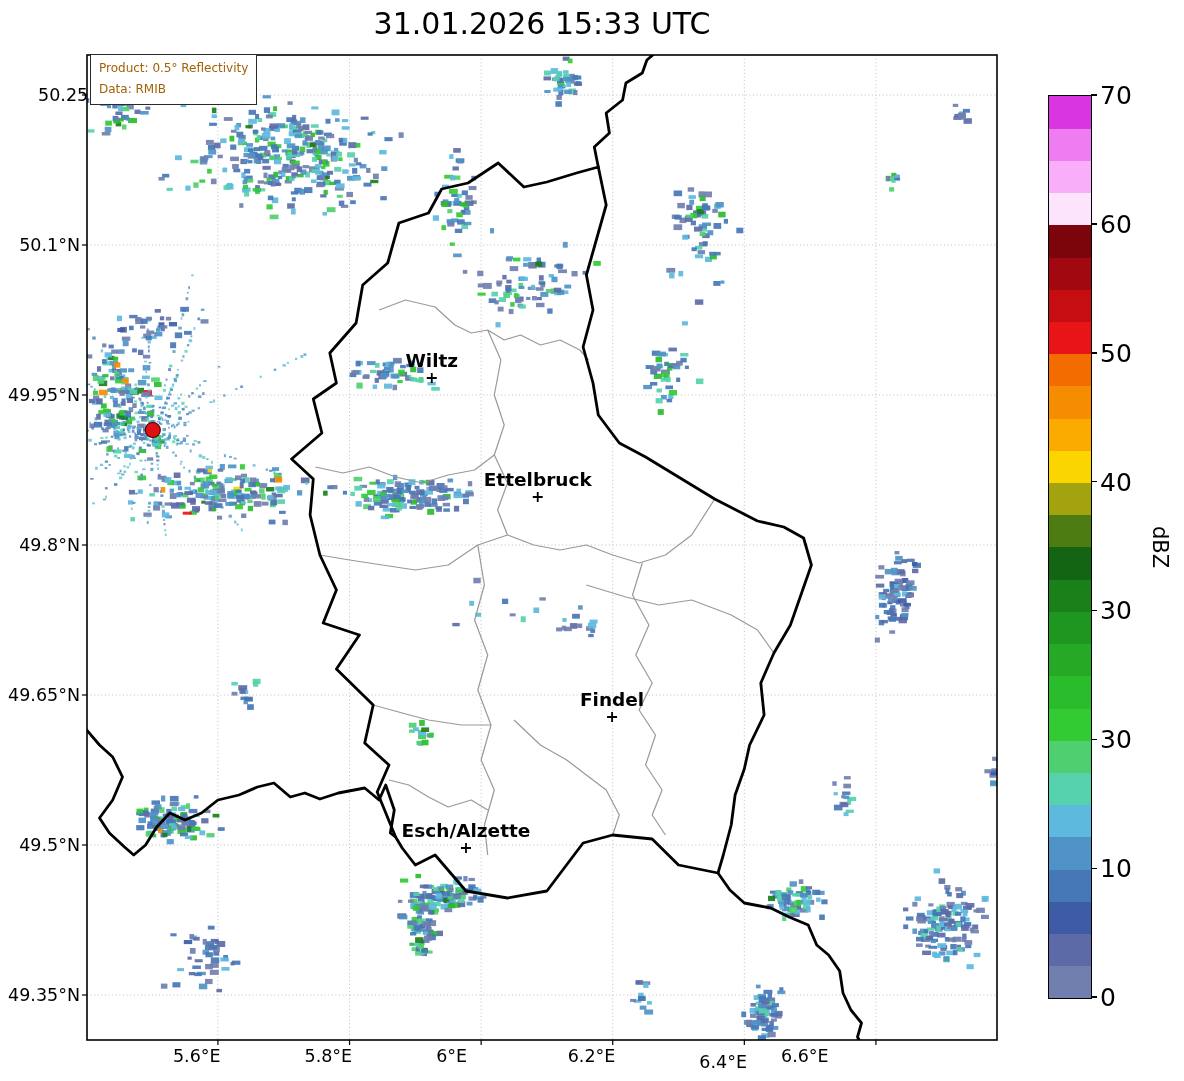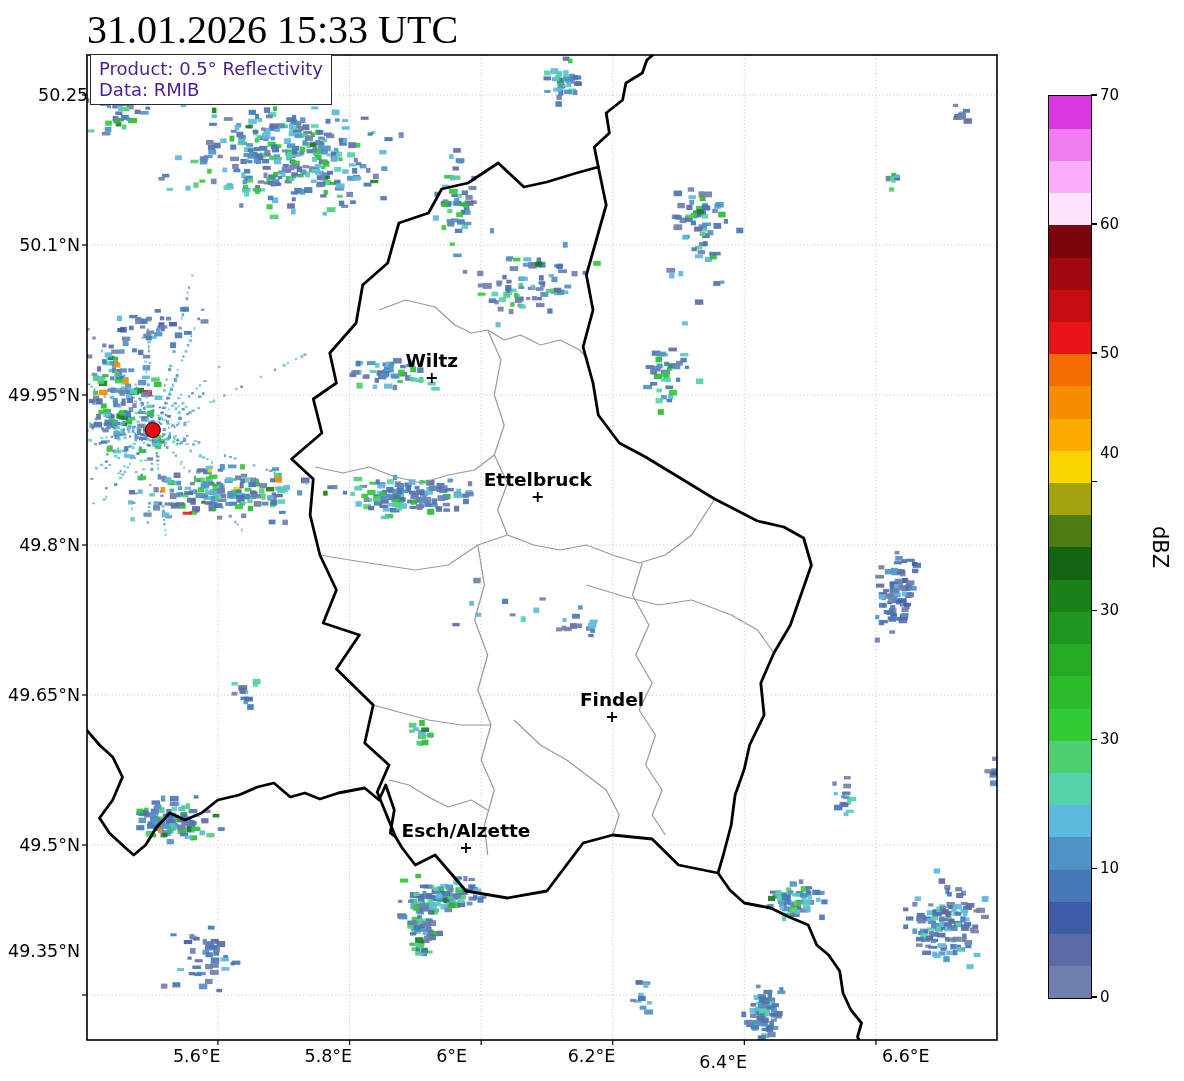--- a/index.html
+++ b/index.html
@@ -1,25 +1,25 @@
 <!DOCTYPE html>
 <html><head>
 <meta charset="utf-8">
 <style>
   html,body{margin:0;padding:0;background:#ffffff;}
   #app{position:relative;width:1184px;height:1081px;background:#ffffff;overflow:hidden;
        font-family:"DejaVu Sans","Liberation Sans",sans-serif;}
-  #title{position:absolute;left:87px;top:6px;width:910px;text-align:left;
-         font-size:40px;color:#000;font-family:Liberation Serif, serif;}
+  #title{position:absolute;left:87px;top:6px;width:910px;text-align:center;
+         font-size:30px;color:#000;}
   #map{position:absolute;left:0;top:0;}
   #annotation{position:absolute;left:90px;top:54px;background:#ffffff;border:1.2px solid #2b2b2b;
-              padding:3px 8px 4px 8px;font-size:18px;line-height:21px;color:#4c1d95;z-index:5;}
+              padding:3px 8px 4px 8px;font-size:12px;line-height:21px;color:#a16207;z-index:5;}
   .ytick{position:absolute;width:78px;text-align:right;font-size:17.5px;color:#000;transform:translateY(-50%);}
   .xtick{position:absolute;top:1046px;width:90px;text-align:left;font-size:17.5px;color:#000;transform:translateX(-50%);}
-  .cbtick{position:absolute;left:1100px;font-size:15px;color:#000;transform:translateY(-50%);}
+  .cbtick{position:absolute;left:1100px;font-size:25px;color:#000;transform:translateY(-50%);}
   #cb{position:absolute;left:1048px;top:95px;width:42px;height:902px;border:1.2px solid #000;box-sizing:content-box;}
   #cb .seg{position:absolute;left:0;width:42px;}
   #cb-label{position:absolute;left:1160px;top:547px;font-size:21px;color:#000;
             transform:translate(-50%,-50%) rotate(90deg);white-space:nowrap;}
 </style>
 </head>
 <body>
 
 <div id="app">
   <div id="title">31.01.2026 15:33 UTC</div>
@@ -2451,37 +2451,37 @@
       <div class="seg" style="background: rgb(217, 53, 224); height: 32.7143px; top: 0px;"></div>
     </div>
   <div id="cb-label">dBZ</div>
   <div id="labels">
       <div class="ytick" style="left: 2px; top: 95px; margin-left: 30px;">50.25°N</div>
       <div class="ytick" style="left: 2px; top: 245px;">50.1°N</div>
       <div class="ytick" style="left: 2px; top: 395px;">49.95°N</div>
       <div class="ytick" style="left: 2px; top: 545px;">49.8°N</div>
       <div class="ytick" style="left: 2px; top: 695px;">49.65°N</div>
       <div class="ytick" style="left: 2px; top: 845px;">49.5°N</div>
-      <div class="ytick" style="left: 2px; top: 951px;">49.35°N</div>
+      <div class="ytick" style="left: 2px; top: 995px;">49.35°N</div>
       <div class="xtick" style="left: 217.94px;">5.6°E</div>
       <div class="xtick" style="left: 349.538px;">5.8°E</div>
       <div class="xtick" style="left: 481.136px;">6°E</div>
       <div class="xtick" style="left: 612.734px;">6.2°E</div>
       <div class="xtick" style="left: 744.332px; margin-top: 6px;">6.4°E</div>
-      <div class="xtick" style="left: 927px;">6.6°E</div>
+      <div class="xtick" style="left: 826px;">6.6°E</div>
       <div style="position: absolute; left: 1091px; top: 996.4px; width: 6px; height: 1.4px; background: rgb(0, 0, 0);"></div>
       <div class="cbtick" style="top: 997px;">0</div>
       <div style="position: absolute; left: 1091px; top: 867.543px; width: 6px; height: 1.4px; background: rgb(0, 0, 0);"></div>
       <div class="cbtick" style="top: 868.143px;">10</div>
       <div style="position: absolute; left: 1091px; top: 738.686px; width: 6px; height: 1.4px; background: rgb(0, 0, 0);"></div>
       <div class="cbtick" style="top: 739.286px;">30</div>
       <div style="position: absolute; left: 1091px; top: 609.829px; width: 6px; height: 1.4px; background: rgb(0, 0, 0);"></div>
       <div class="cbtick" style="top: 610.429px; text-align: center;">30</div>
       <div style="position: absolute; left: 1091px; top: 480.971px; width: 6px; height: 1.4px; background: rgb(0, 0, 0);"></div>
-      <div class="cbtick" style="top: 453px;">40</div>
+      <div class="cbtick" style="top: 482px;">40</div>
       <div style="position: absolute; left: 1091px; top: 352.114px; width: 6px; height: 1.4px; background: rgb(0, 0, 0);"></div>
       <div class="cbtick" style="top: 352.714px;">50</div>
       <div style="position: absolute; left: 1091px; top: 223.257px; width: 6px; height: 1.4px; background: rgb(0, 0, 0);"></div>
       <div class="cbtick" style="top: 223.857px;">60</div>
       <div style="position: absolute; left: 1091px; top: 94.4px; width: 6px; height: 1.4px; background: rgb(0, 0, 0);"></div>
       <div class="cbtick" style="top: 95px;">70</div>
     </div>
 </div>
 
 </body></html>

